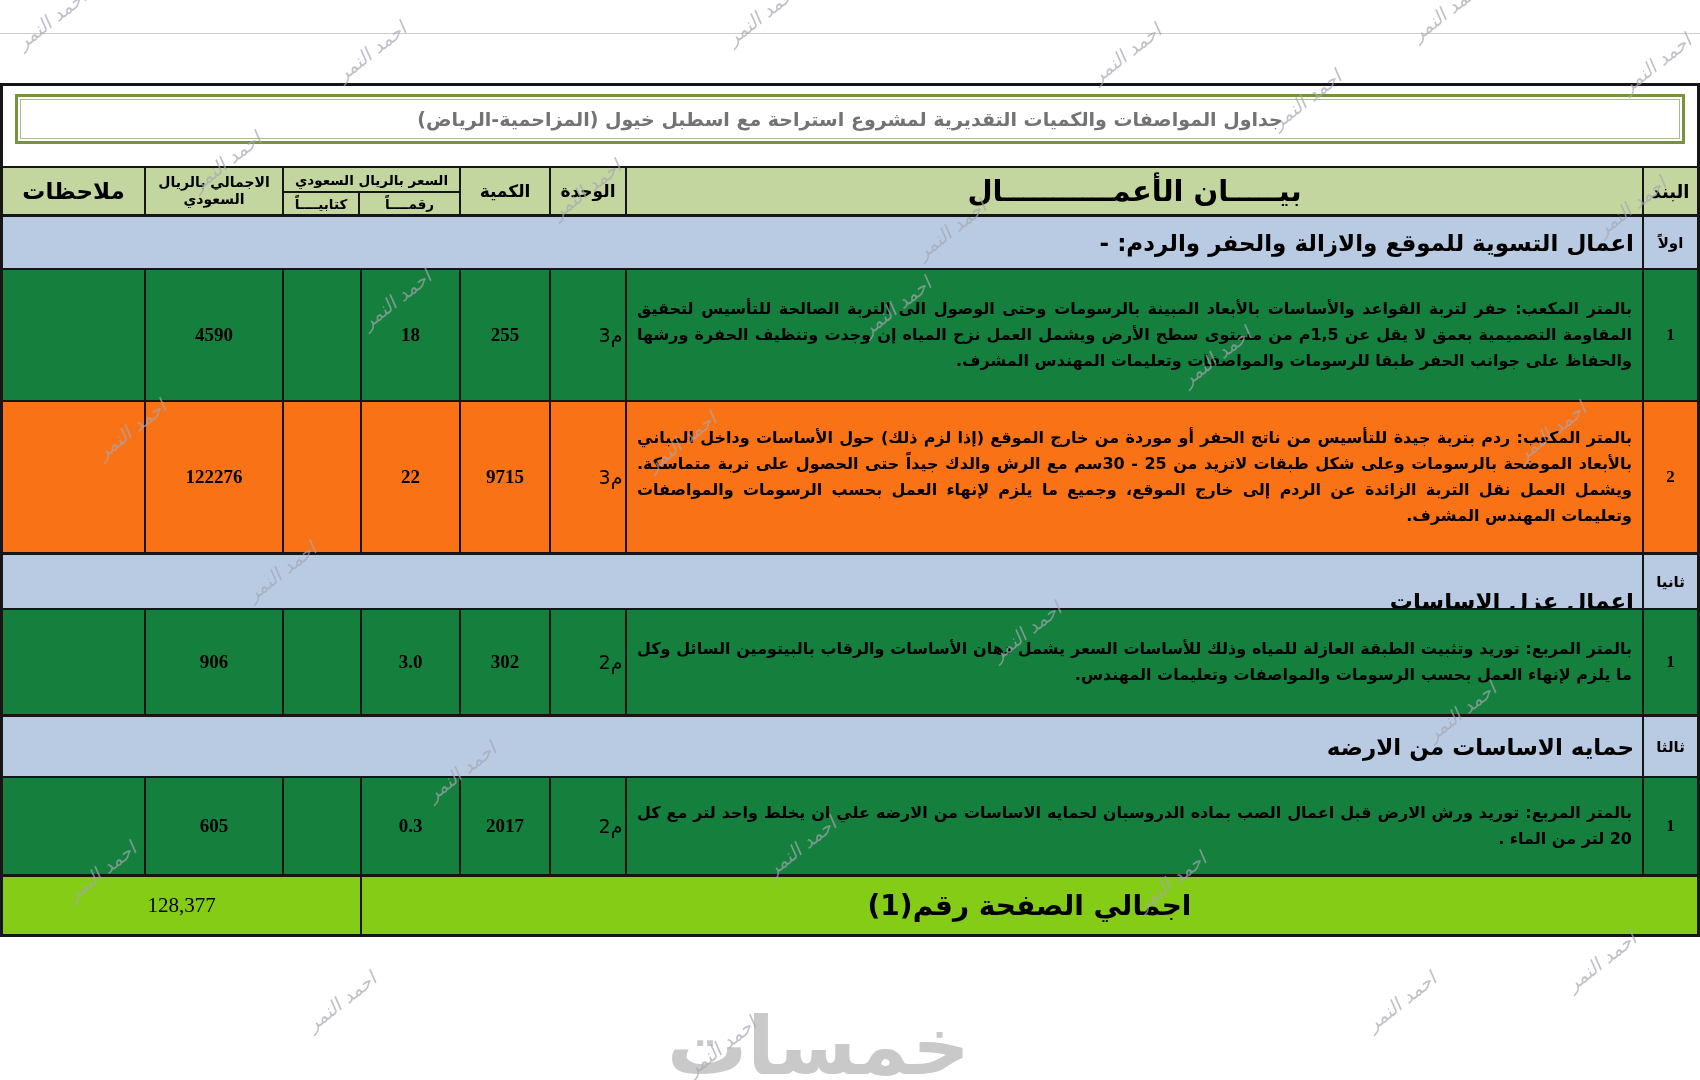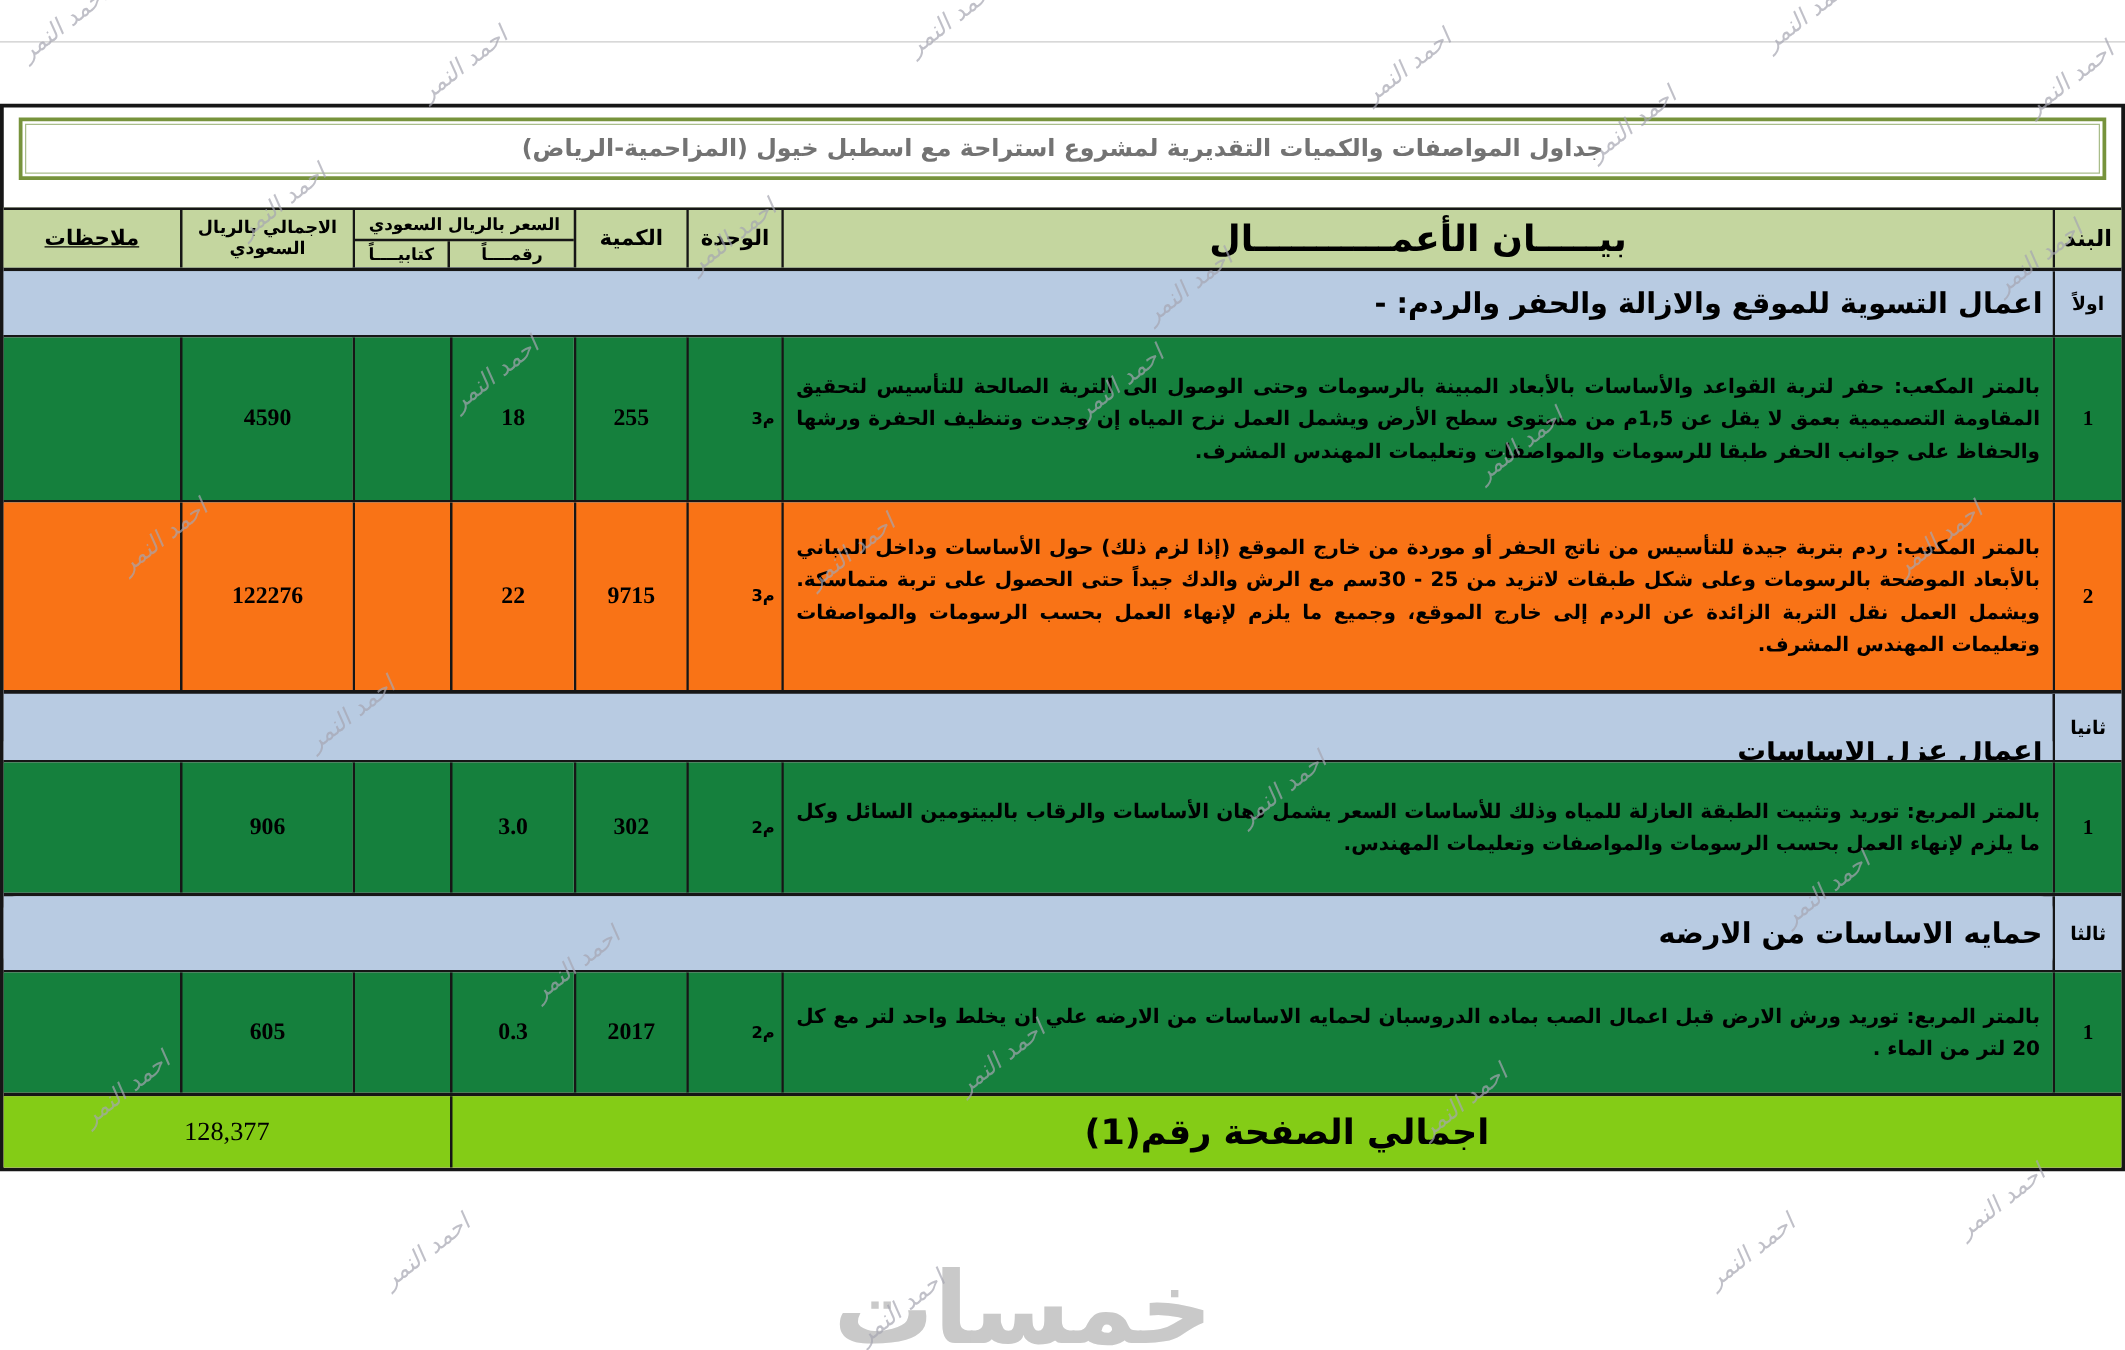--- a/index.html
+++ b/index.html
@@ -32,39 +32,39 @@
   .c-total{width:138px;flex:0 0 138px;}
   .c-notes{width:147px;flex:1;}
 
   
   .thead{height:48px;background:#c4d69f;}
   .thead .cell{background:#c4d69f;font-weight:bold;}
   .h-item{font-size:18px;}
   .h-works{font-size:29px;letter-spacing:1px;}
   .h-unit,.h-qty{font-size:17px;}
   .h-total{font-size:14px;white-space:pre-line;text-align:center;line-height:1.25;}
-  .h-notes{font-size:17px;text-decoration:underline;}
+  .h-notes{font-size:23px;}
   .c-price-group{width:177px;flex:0 0 177px;box-sizing:border-box;border-left:2px solid #161616;display:flex;flex-direction:column;}
   .pg-top{height:23px;border-bottom:2px solid #161616;display:flex;align-items:center;justify-content:center;font-size:13.5px;font-weight:bold;}
   .pg-bottom{flex:1;display:flex;direction:rtl;}
   .pg-cell{display:flex;align-items:center;justify-content:center;font-size:13.5px;font-weight:bold;box-sizing:border-box;}
   .pg-num{flex:0 0 99px;}
   .pg-written{flex:1;border-right:2px solid #161616;}
 
   
   .band{background:#b8cbe2;}
   .band .cell{background:#b8cbe2;}
   .band-title{justify-content:flex-start;padding-right:8px;font-size:23px;font-weight:bold;}
   .band-no{font-size:15px;font-weight:bold;}
 
   
   .item-no{font-family:"Liberation Serif","DejaVu Serif",serif;font-size:17px;font-weight:bold;}
   .desc-cell{justify-content:flex-start;padding:6px 10px;}
   .desc-text{width:100%;font-size:16px;font-weight:bold;line-height:1.62;text-align:justify;}
-  .unit-val{font-size:13px;font-weight:bold;padding-left:45px;}
+  .unit-val{font-size:19px;font-weight:normal;padding-left:45px;}
   .numval{font-family:"Liberation Serif","DejaVu Serif",serif;font-size:19px;font-weight:bold;}
   .shade .cell{background:#f97316;}
   .plain .cell{background:#15803d;}
 
   
   .tfoot{height:60px;border-top:3px solid #161616;background:#f8cbac;}
   .tfoot .cell{background:#84cc16;}
   .f-label{width:1337px;flex:0 0 1337px;font-size:28px;font-weight:bold;}
   .f-total{flex:1;font-family:"Liberation Serif","DejaVu Serif",serif;font-size:21px;}
 

